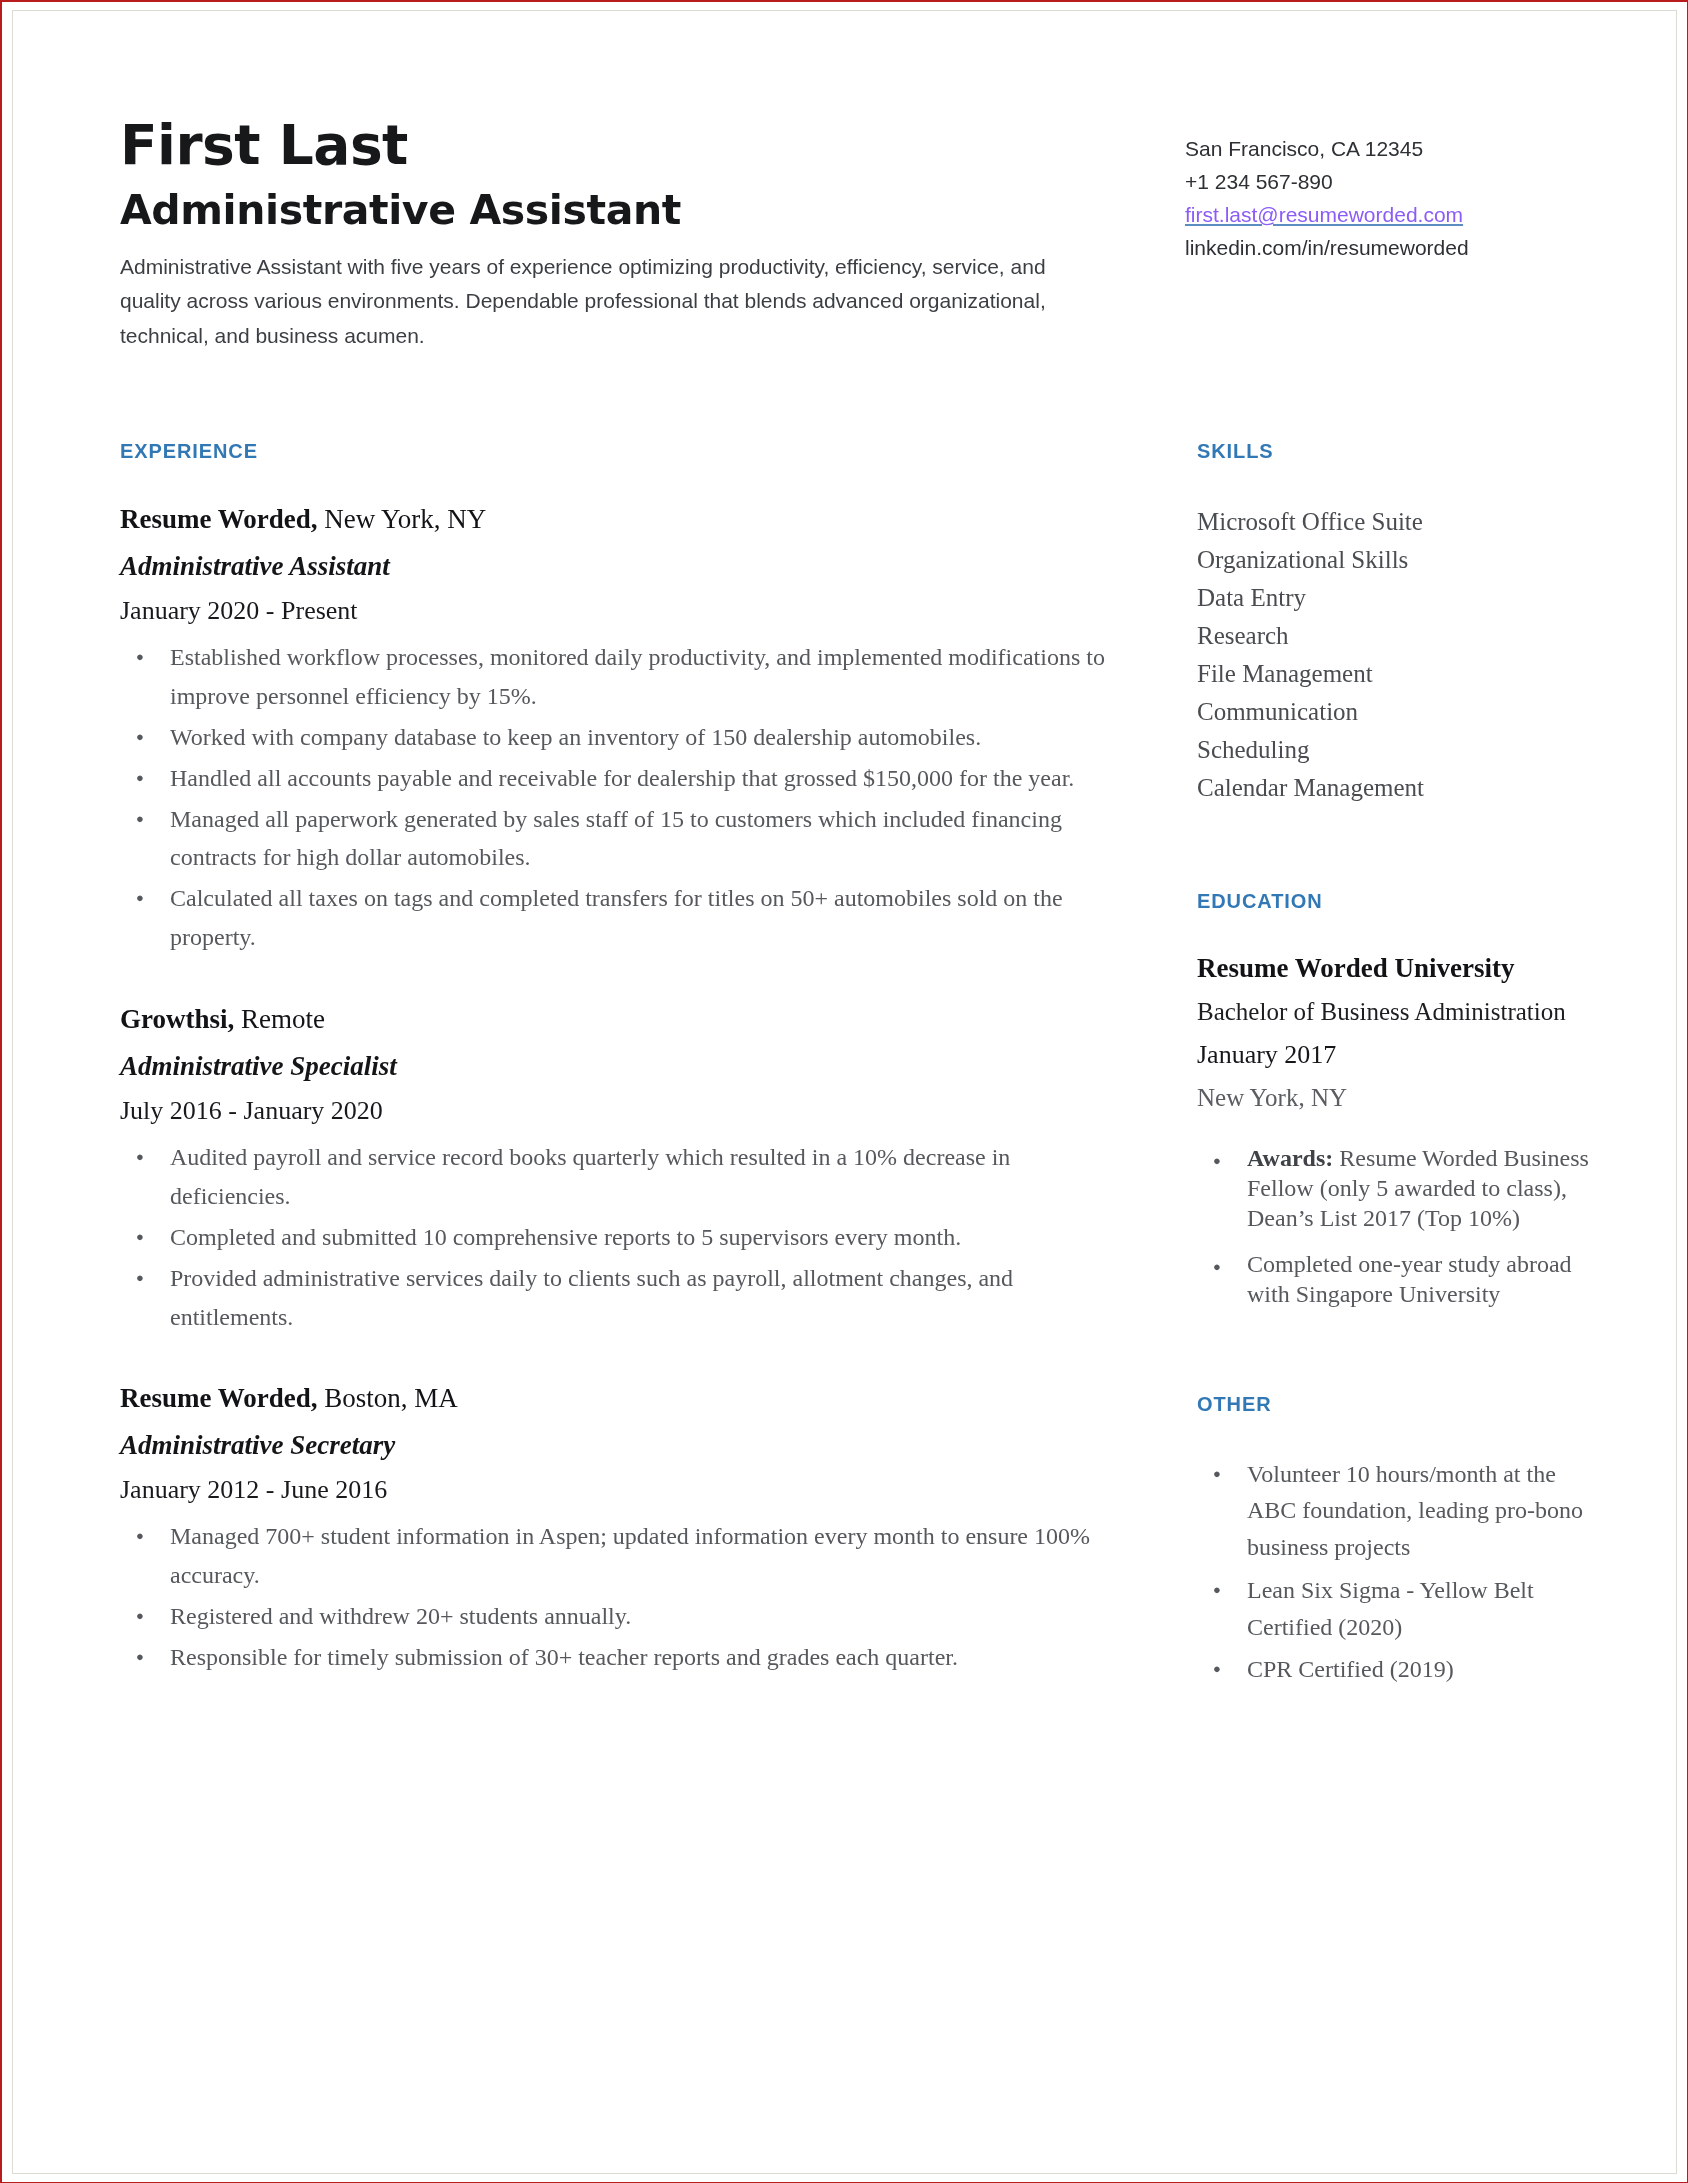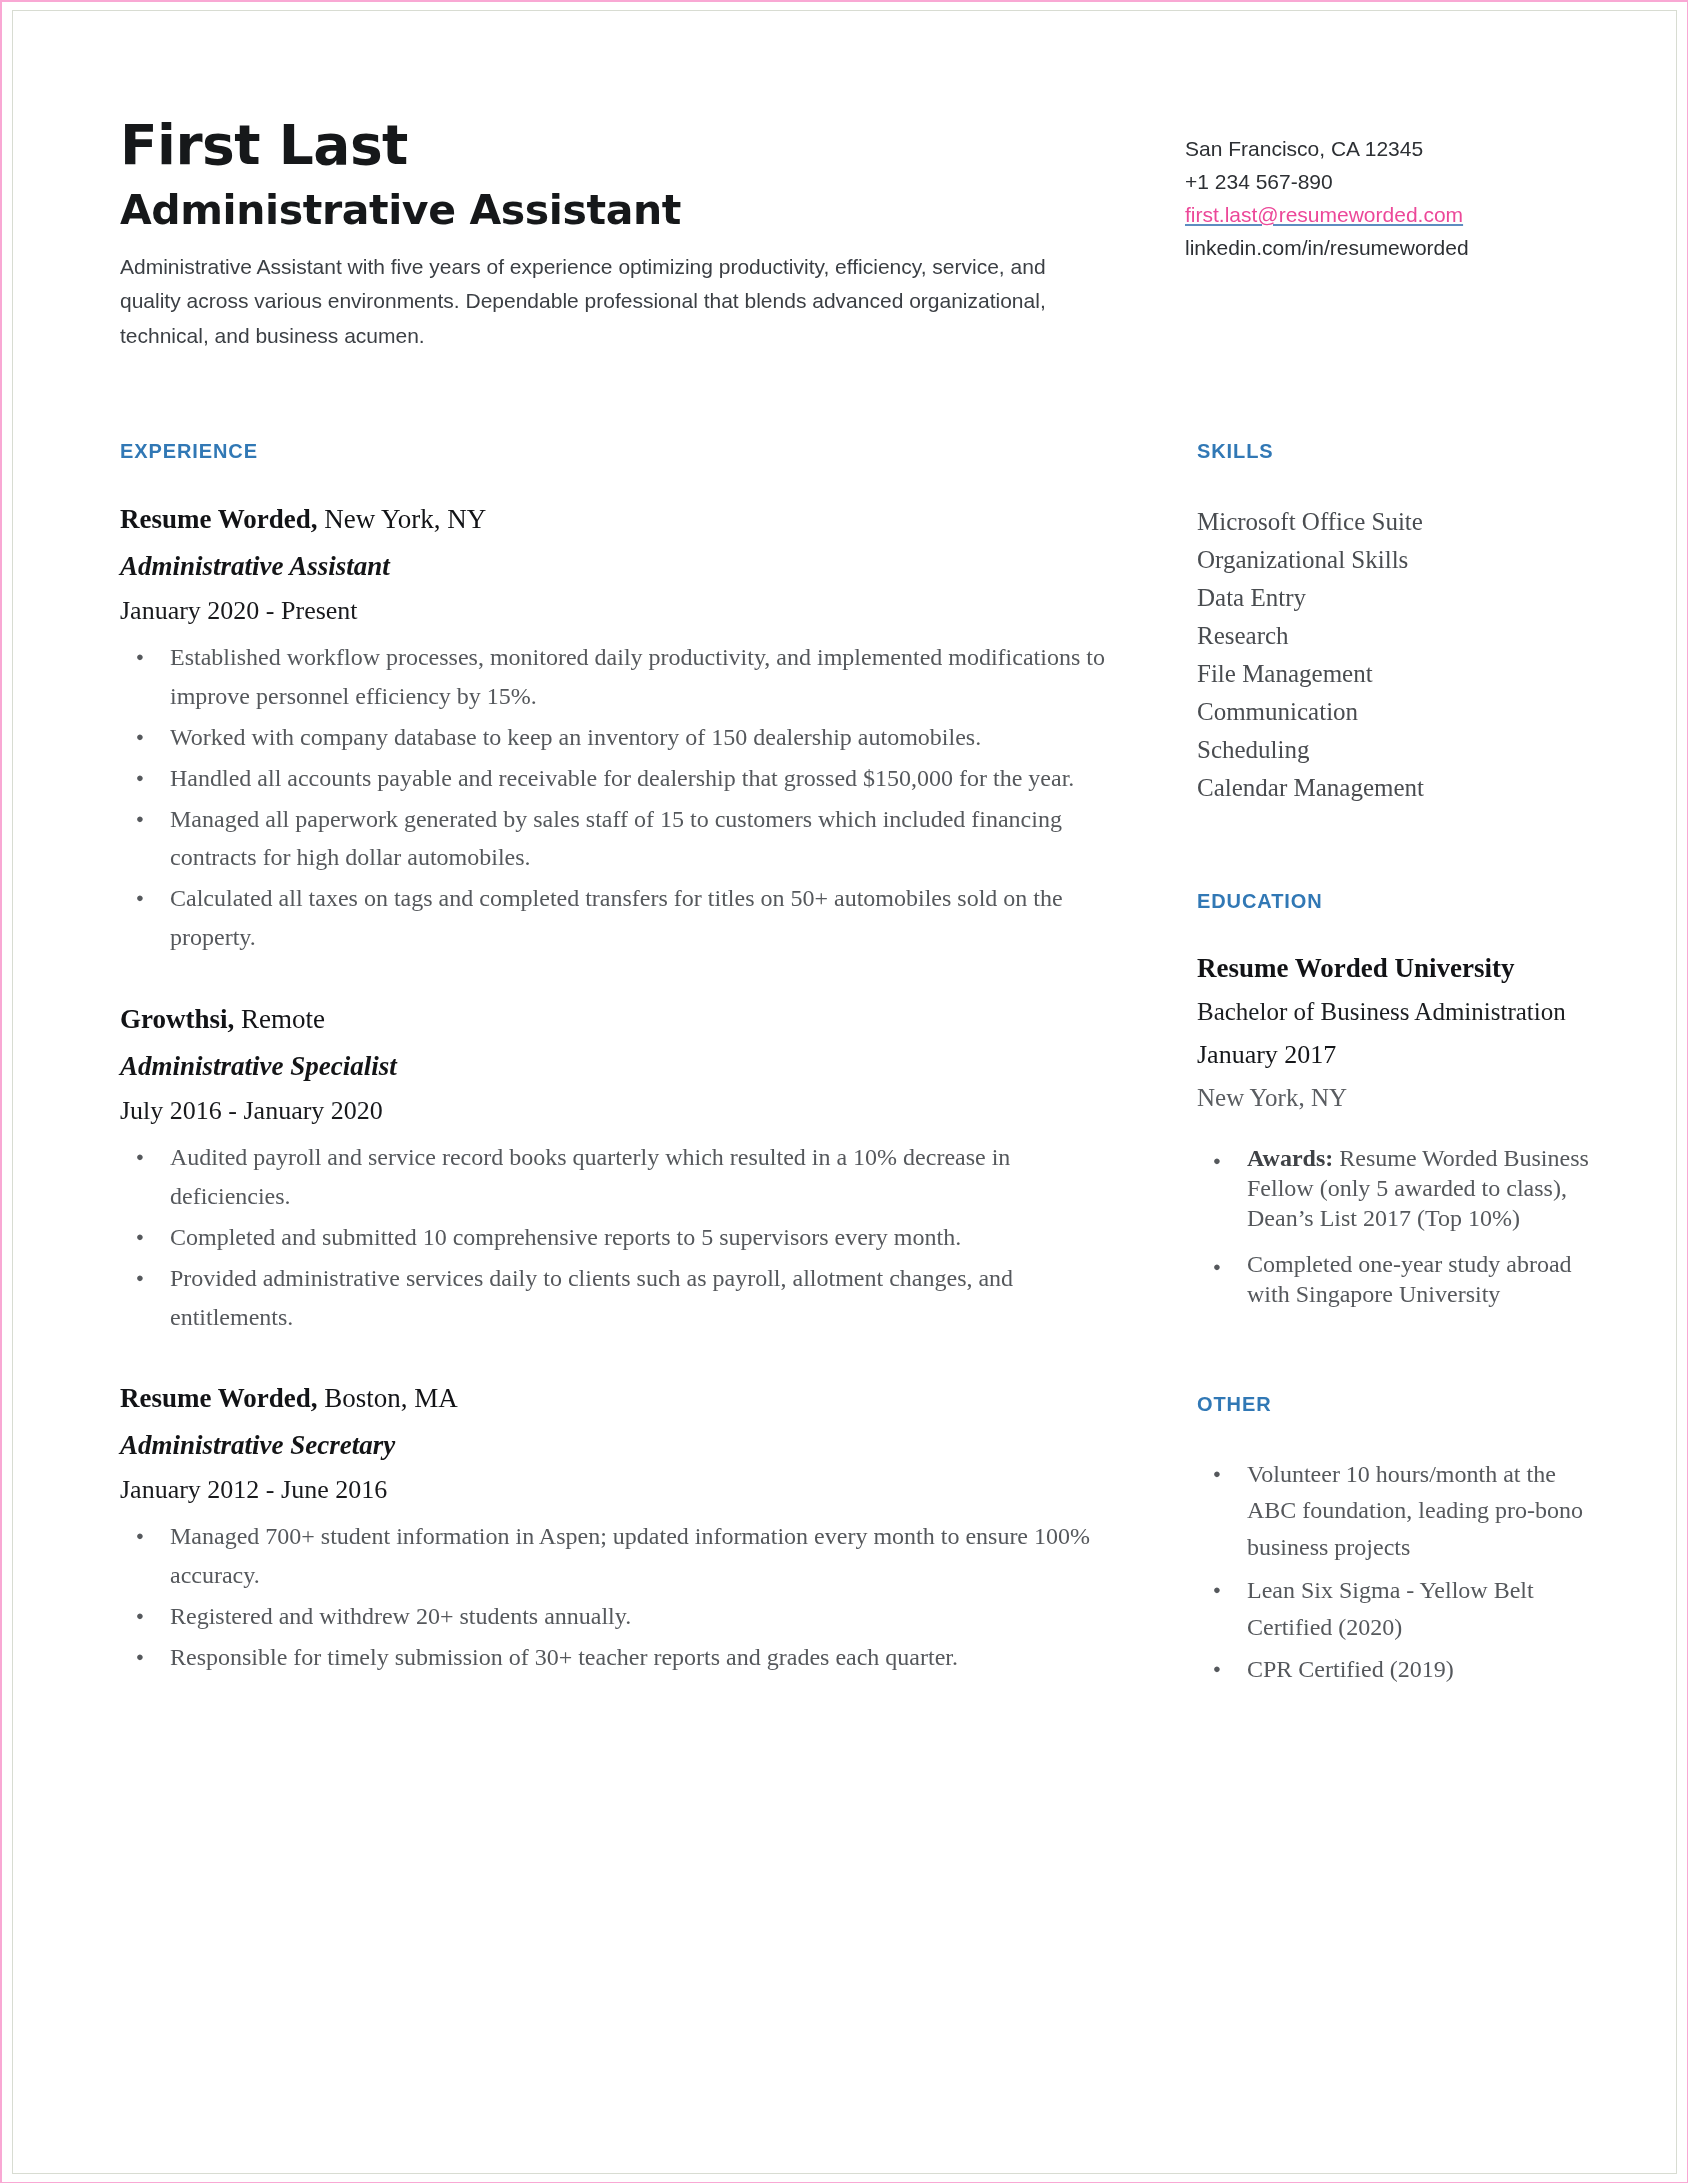--- a/index.html
+++ b/index.html
@@ -15,21 +15,21 @@
     -webkit-font-smoothing: antialiased;
   }
 
   
   .page {
     position: relative;
     box-sizing: border-box;
     width: 1689px;
     height: 2184px;
     background: #ffffff;
-    border: 2px solid #f9a8d4;
+    border: 2px solid #b91c1c;
     outline: 1px solid #e9ece2;
     overflow: hidden;
     text-decoration: underline;
   }
   .page-inner {
     box-sizing: border-box;
     position: absolute;
     left: 10px; top: 8px; right: 10px; bottom: 8px;
     border: 1px solid #d8dcd2;
     background: #fff;
@@ -74,21 +74,21 @@
     width: 396px;
     padding-top: 18px;
     font-family: "Liberation Sans", sans-serif;
     font-size: 21px;
     line-height: 1.57;
     color: #2d3034;
     text-align: left;
   }
   .contact .line { white-space: nowrap; }
   .contact .email {
-    color: #ec4899;
+    color: #8b5cf6;
     text-decoration: underline;
     text-decoration-color: #5d8cc0;
   }
 
   
   .body-cols {
     display: flex;
     margin-top: 87px;
   }
   .col-main { width: 990px; flex: 0 0 990px; }

